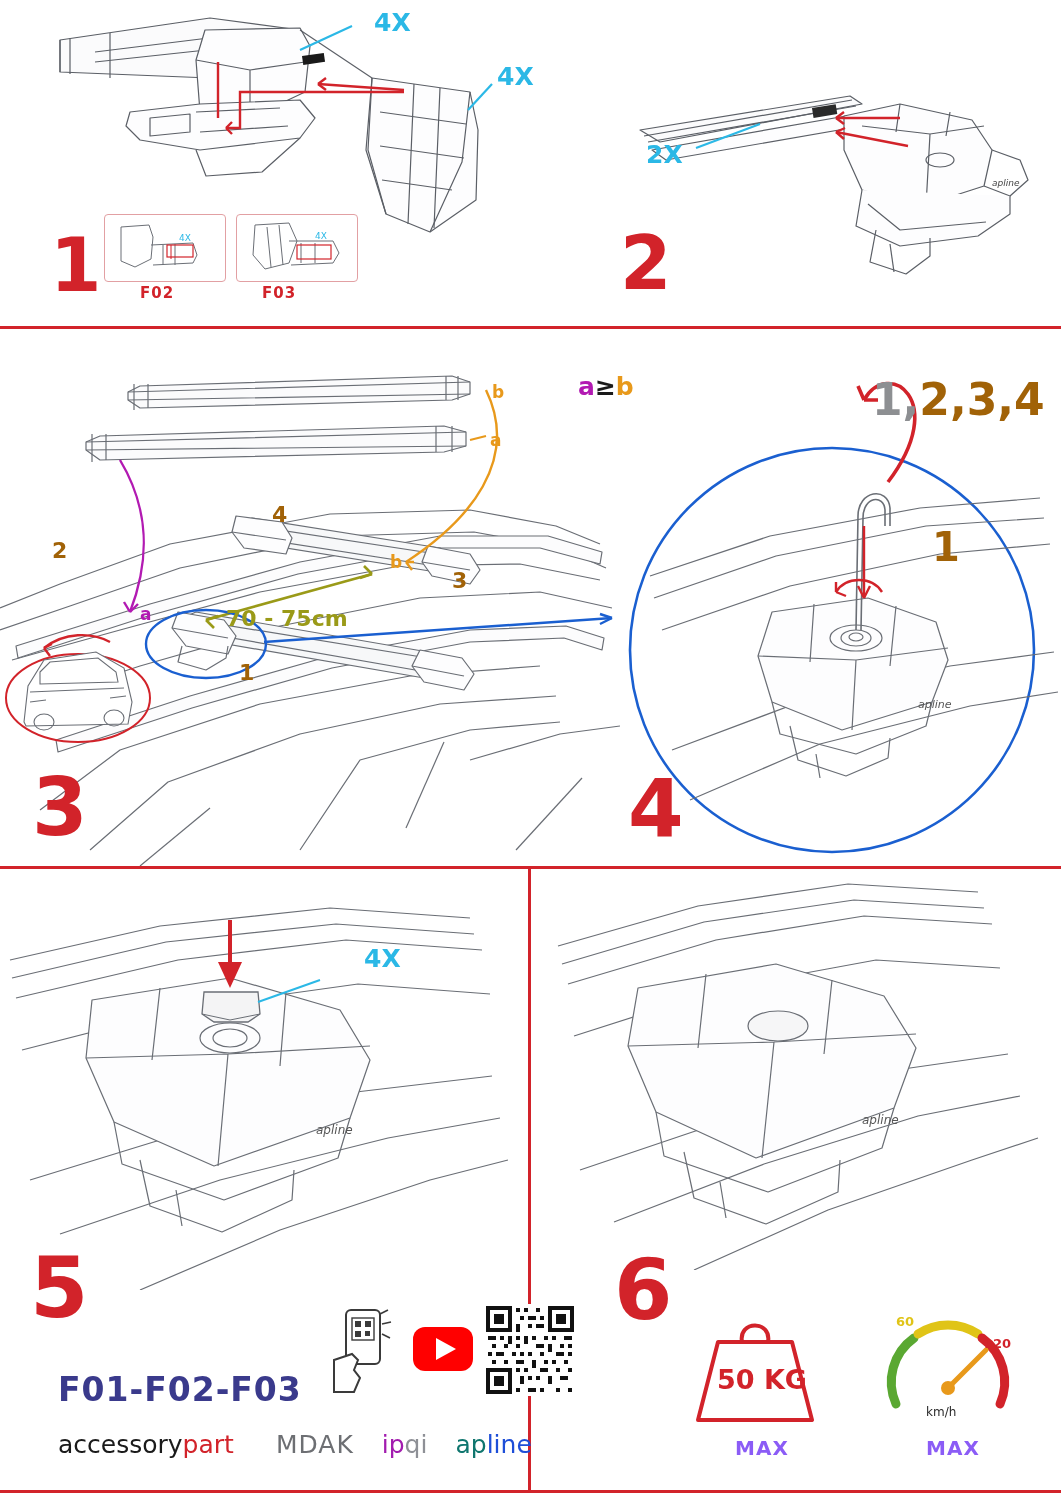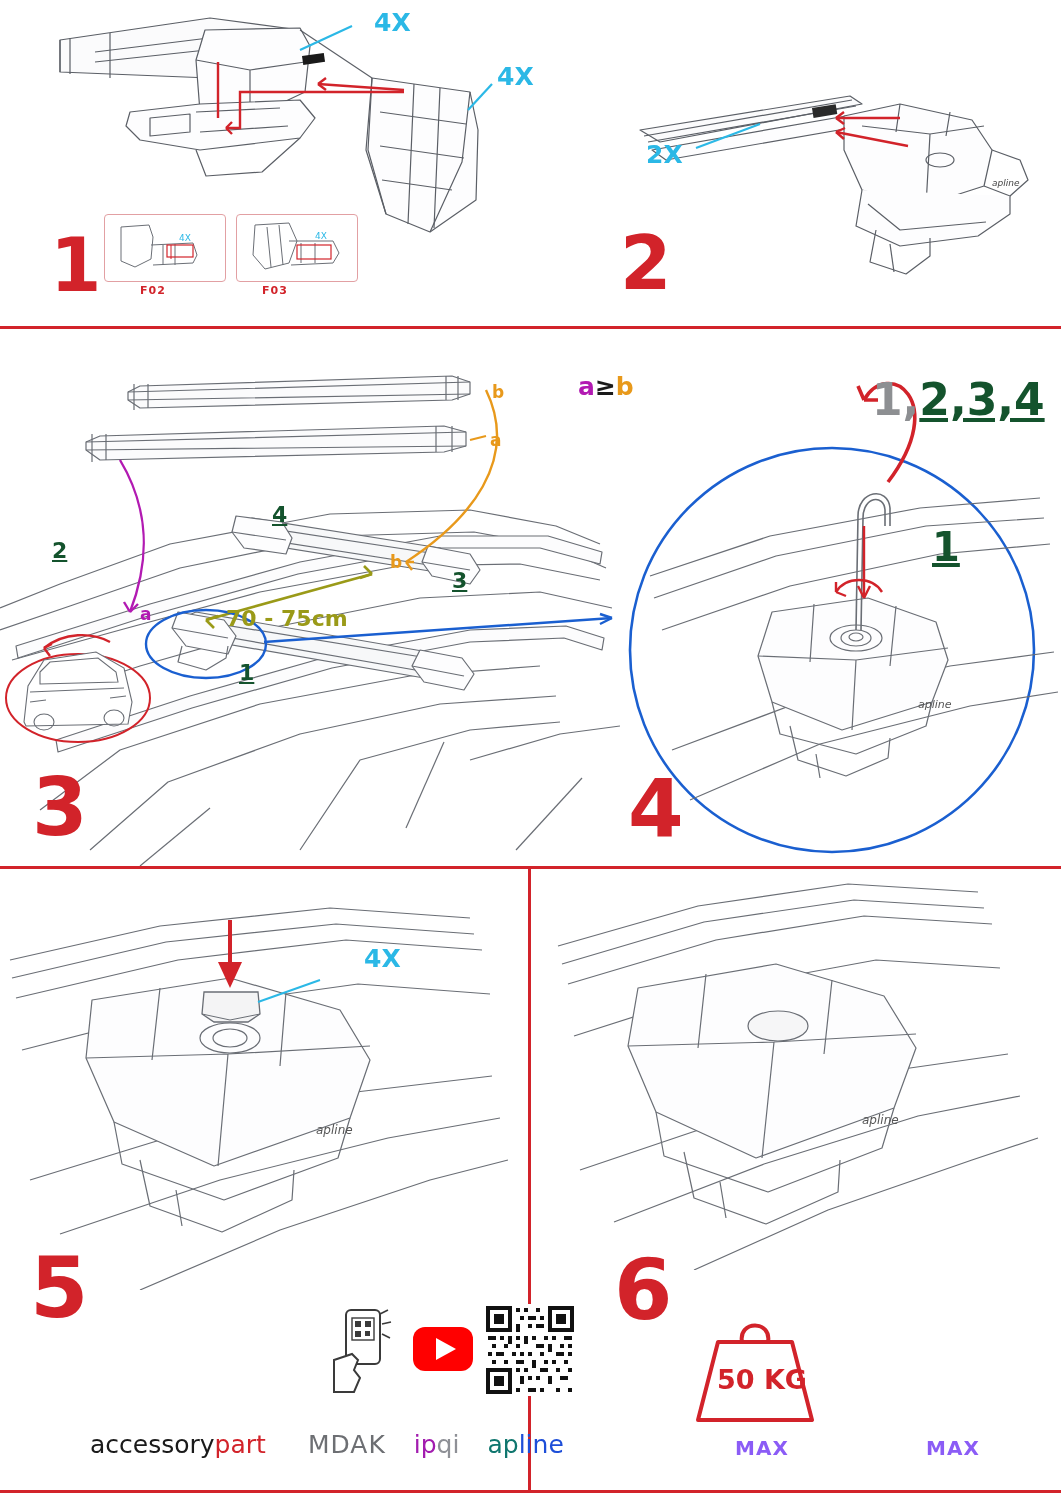--- a/index.html
+++ b/index.html
@@ -4,34 +4,34 @@
 <style>
   html,body{margin:0;padding:0;background:#ffffff;}
   body{width:1061px;height:1500px;position:relative;font-family:"Liberation Sans",sans-serif;overflow:hidden;}
   .sheet{position:absolute;inset:0;}
   .hr{position:absolute;left:0;width:1061px;height:3px;background:#d2232a;}
   .panel{position:absolute;}
   .stepnum{position:absolute;font-family:"DejaVu Sans",sans-serif;font-weight:700;color:#d2232a;line-height:1;}
   .stepnum.big{font-size:86px;}
   .lbl{position:absolute;font-family:"DejaVu Sans",sans-serif;font-weight:700;}
   .cyan{color:#2bb8e6;}
-  .blue{color:#14532d;text-decoration:underline;}
+  .blue{color:#a16207;}
   .grey{color:#8d8f92;}
   .olive{color:#9a9a18;}
   .orange{color:#e8991b;}
   .magenta{color:#b21ab2;}
   svg{display:block;}
   .qrbox{position:absolute;}
   .brandrow{position:absolute;display:flex;align-items:center;}
-  .brand{font-family:"DejaVu Sans",sans-serif;margin-left:32px;}
+  .brand{font-family:"DejaVu Sans",sans-serif;}
   .footer-code{position:absolute;font-family:"DejaVu Sans",sans-serif;font-weight:700;color:#3a3a8c;font-size:33px;letter-spacing:1px;}
   .maxlabel{position:absolute;font-family:"DejaVu Sans",sans-serif;font-weight:700;font-size:20px;color:#8b5cf6;letter-spacing:1px;}
   .weighttext{position:absolute;font-family:"DejaVu Sans",sans-serif;font-weight:700;font-size:27px;color:#d2232a;}
   .smallbox{position:absolute;border:1.4px solid #e2a0a3;border-radius:4px;}
-  .boxcap{position:absolute;font-family:"DejaVu Sans",sans-serif;font-weight:700;font-size:11px;color:#d2232a;letter-spacing:1px;}
+  .boxcap{position:absolute;font-family:"DejaVu Sans",sans-serif;font-weight:700;font-size:15px;color:#d2232a;letter-spacing:1px;}
 </style>
 </head>
 <body>
 
 <div class="sheet">
 
   <div class="hr" style="top:326px"></div>
   <div class="hr" style="top:866px"></div>
   <div class="hr" style="top:1490px"></div>
   <div style="position:absolute;left:528px;top:866px;width:3px;height:624px;background:#d2232a"></div>
@@ -357,20 +357,21 @@
         <path d="M178 104 L170 178 M304 110 L296 184"></path>
         <path d="M128 242 L136 286 L240 322 L354 278 L366 238"></path>
         <path d="M156 282 L166 328 L238 354 L310 322 L312 290"></path>
         <path d="M192 312 L198 348"></path>
         <ellipse cx="250" cy="156" rx="30" ry="15" fill="#f6f6f7"></ellipse>
       </g>
       <text x="334" y="254" fill="#555" font-size="12" font-family="DejaVu Sans" font-style="italic">apline</text>
     </svg>
   </div>
 
+  <div class="footer-code" style="left:58px;top:1370px">F01-F02-F03</div>
 
   <div class="brandrow" style="left:58px;top:1424px;width:460px;height:40px">
     <div class="brand" style="font-size:25px;">
       <span style="color:#1a1a1a">accessory</span><span style="color:#d2232a">part</span>
     </div>
     <div class="brand" style="font-size:25px;margin-left:42px;letter-spacing:1px;">
       <span style="color:#6d6f73">MD</span><span style="color:#6d6f73">AK</span>
     </div>
     <div class="brand" style="font-size:25px;margin-left:28px;">
       <span style="color:#a21caf">ip</span><span style="color:#8e9096">qi</span>
@@ -476,15 +477,27 @@
 
   <div class="qrbox" style="left:690px;top:1306px;width:130px;height:120px">
     <svg width="130" height="120" viewBox="0 0 130 120">
       <path d="M28 36 L102 36 L122 114 L8 114 Z" fill="none" stroke="#d2232a" stroke-width="4" stroke-linejoin="round"></path>
       <path d="M52 36 C 48 14, 82 14, 78 36" fill="none" stroke="#d2232a" stroke-width="4"></path>
     </svg>
   </div>
   <div class="weighttext" style="left:712px;top:1364px;width:100px;text-align:center">50 KG</div>
   <div class="maxlabel" style="left:712px;top:1436px;width:100px;text-align:center">MAX</div>
 
+  <div class="qrbox" style="left:878px;top:1300px;width:140px;height:130px">
+    <svg width="140" height="130" viewBox="0 0 140 130">
+      <path d="M18 104 A 54 54 0 0 1 36 38" fill="none" stroke="#5aa832" stroke-width="9" stroke-linecap="round"></path>
+      <path d="M40 34 A 54 54 0 0 1 100 34" fill="none" stroke="#e0c417" stroke-width="9" stroke-linecap="round"></path>
+      <path d="M104 38 A 54 54 0 0 1 122 104" fill="none" stroke="#d2232a" stroke-width="9" stroke-linecap="round"></path>
+      <circle cx="70" cy="88" r="7" fill="#e8991b"></circle>
+      <path d="M70 88 L108 50" stroke="#e8991b" stroke-width="5" stroke-linecap="round"></path>
+      <text x="18" y="26" fill="#e0c417" font-size="13" font-family="DejaVu Sans" font-weight="bold">60</text>
+      <text x="106" y="48" fill="#d2232a" font-size="13" font-family="DejaVu Sans" font-weight="bold">120</text>
+      <text x="48" y="116" fill="#2a2a2a" font-size="12" font-family="DejaVu Sans">km/h</text>
+    </svg>
+  </div>
   <div class="maxlabel" style="left:898px;top:1436px;width:110px;text-align:center">MAX</div>
 
 </div>
 
 </body></html>

